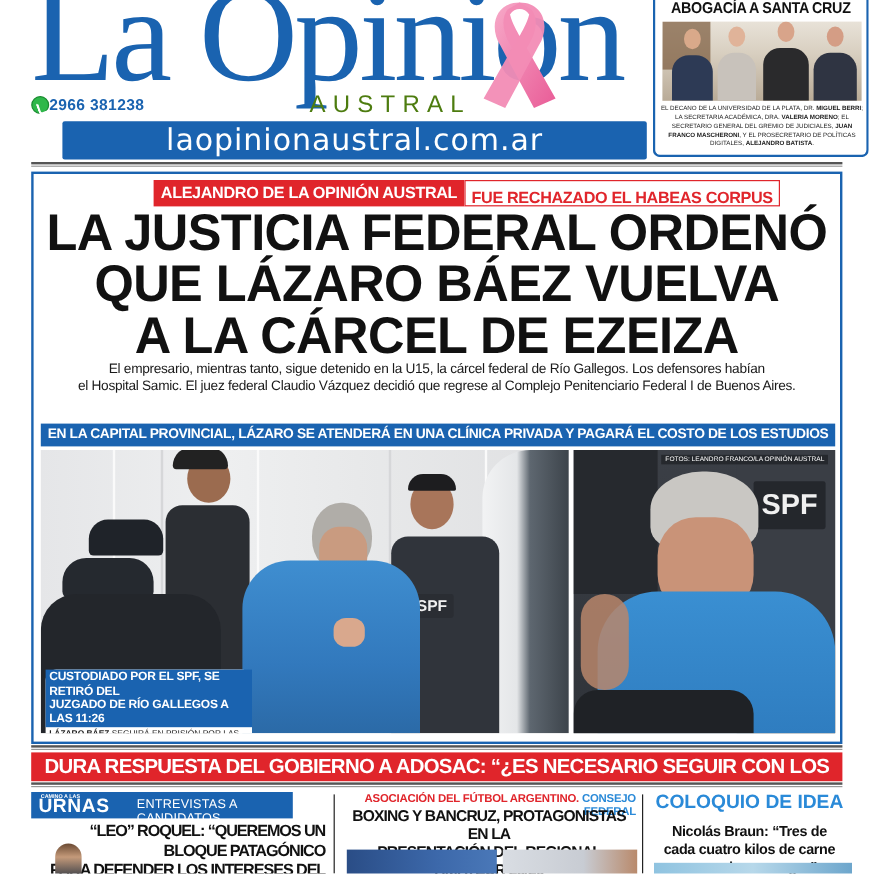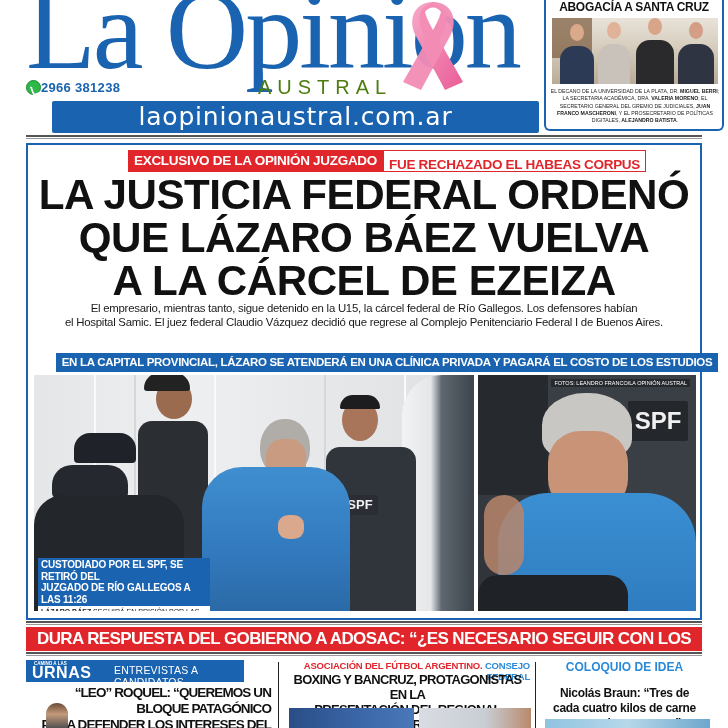--- a/index.html
+++ b/index.html
@@ -49,21 +49,21 @@
     .main-box { position: absolute; left: 26px; top: 143px; width: 676px; height: 477px; border: 2px solid #1a63b0; background: #fff; }
     .kicker-row { position: absolute; left: 100px; top: 5px; display: flex; height: 22px; }
     .kicker-red { background: #e0252b; color: #fff; font-size: 13.5px; font-weight: bold; line-height: 22px; padding: 0 6px; letter-spacing: -0.3px; }
     .kicker-white { background: #fff; color: #e0252b; border: 1.5px solid #e0252b; font-size: 13.5px; font-weight: bold; line-height: 19px; padding: 4px 5px; letter-spacing: -0.3px; }
     .headline {
       position: absolute; left: 0; top: 28px; width: 100%; text-align: center;
       font-size: 43px; line-height: 43px; font-weight: bold; color: #111; letter-spacing: -0.5px;
     }
     .headline div { transform: scaleX(0.98); }
     .dek { position: absolute; left: 10px; top: 157px; width: 652px; text-align: center; font-size: 11.4px; line-height: 13.6px; color: #1a1a1a; letter-spacing: -0.25px; }
-    .blue-strip { position: absolute; left: 6px; top: 208px; width: 662px; height: 19px; background: #1a63b0; color: #fff; text-align: center; font-size: 11.5px; font-weight: bold; line-height: 19px; letter-spacing: -0.3px; margin-left: 22px; }
+    .blue-strip { position: absolute; left: 6px; top: 208px; width: 662px; height: 19px; background: #1a63b0; color: #fff; text-align: center; font-size: 11.5px; font-weight: bold; line-height: 19px; letter-spacing: -0.3px; }
 
     
     .photo-left { position: absolute; left: 6px; top: 230px; width: 440px; height: 236px; overflow: hidden;
       background: linear-gradient(90deg, #e5e6e8 0%, #eeeff0 35%, #e8e9ea 60%, #dfe0e2 100%); }
     .photo-right { position: absolute; left: 450px; top: 230px; width: 218px; height: 236px; overflow: hidden;
       background: linear-gradient(180deg, #3b3f46 0%, #2f3339 100%); }
     .col-line { position: absolute; top: 0; width: 2px; height: 100%; background: #fafafa; }
     .shape { position: absolute; }
     .spf-badge { position: absolute; background: #2a2d33; color: #f0f0f0; font-weight: bold; text-align: center; border-radius: 2px; }
     .photo-credit { position: absolute; right: 6px; top: 4px; font-size: 5.5px; color: #fff; background: rgba(0,0,0,0.35); padding: 1px 3px; text-transform: uppercase; }
@@ -89,21 +89,21 @@
     .story2-kicker { position: absolute; left: 0; top: 2px; width: 245px; text-align: right; font-size: 9.5px; font-weight: bold; letter-spacing: -0.2px; }
     .story2-kicker .red { color: #e0252b; }
     .story2-kicker .blue { color: #2a8ad8; }
     .story2-head { position: absolute; left: 0; top: 14px; width: 245px; text-align: center; font-size: 13px; line-height: 15px; font-weight: bold; color: #111; letter-spacing: -0.7px; }
     .s2-photo1 { position: absolute; left: 4px; top: 50px; width: 125px; height: 22px; background: linear-gradient(90deg, #2a4d86 0%, #3c68aa 60%, #4a78b8 100%); }
     .s2-photo2 { position: absolute; left: 134px; top: 50px; width: 112px; height: 22px; background: linear-gradient(90deg, #d9dde3 0%, #c8ccd3 60%, #b98a6c 100%); }
 
     .vsep { position: absolute; top: 4px; width: 1px; height: 66px; background: #222; }
 
     .story3 { position: absolute; left: 537px; top: 0; width: 191px; height: 70px; }
-    .story3-kicker { position: absolute; left: 0; top: 2px; width: 175px; text-align: center; font-size: 12px; font-weight: bold; color: #2a8ad8; }
+    .story3-kicker { position: absolute; left: 0; top: 2px; width: 175px; text-align: center; font-size: 16px; font-weight: bold; color: #2a8ad8; }
     .story3-head { position: absolute; left: 0; top: 28px; width: 175px; text-align: center; font-size: 13px; line-height: 15px; font-weight: bold; color: #111; letter-spacing: -0.3px; font-family: Liberation Sans, sans-serif; font-size: 12px; }
     .s3-photo { position: absolute; left: 8px; top: 61px; width: 165px; height: 12px; background: linear-gradient(90deg, #8fc3e0 0%, #b7d8ea 50%, #6da6cc 100%); }
   </style>
 </head>
 <body>
 
 <div class="masthead">
   <div class="logo-title">La Opinion</div>
   <svg class="ribbon" viewBox="0 0 100 102">
     <defs>
@@ -142,21 +142,21 @@
         <div class="head" style="background:#d49d85;"></div>
       </div>
   </div>
   <div class="side-caption">
     <span>EL DECANO DE LA UNIVERSIDAD DE LA PLATA, DR. </span><b>MIGUEL BERRI</b><span>; LA SECRETARIA ACADÉMICA, DRA. </span><b>VALERIA MORENO</b><span>; EL SECRETARIO GENERAL DEL GREMIO DE JUDICIALES, </span><b>JUAN FRANCO MASCHERONI</b><span>, Y EL PROSECRETARIO DE POLÍTICAS DIGITALES, </span><b>ALEJANDRO BATISTA</b><span>.</span>
   </div>
 </div>
 
 <div class="main-box">
   <div class="kicker-row">
-    <span class="kicker-red">EXCLUSIVO DE LA OPINIÓN JUZGADO</span>
+    <span class="kicker-red">ALEJANDRO DE LA OPINIÓN AUSTRAL</span>
     <span class="kicker-white">FUE RECHAZADO EL HABEAS CORPUS</span>
   </div>
   <div class="headline">
     <div>LA JUSTICIA FEDERAL ORDENÓ</div>
     <div>QUE LÁZARO BÁEZ VUELVA</div>
     <div>A LA CÁRCEL DE EZEIZA</div>
   </div>
   <div class="dek">
     <div>El empresario, mientras tanto, sigue detenido en la U15, la cárcel federal de Río Gallegos. Los defensores habían</div>
     <div>el Hospital Samic. El juez federal Claudio Vázquez decidió que regrese al Complejo Penitenciario Federal I de Buenos Aires.</div>

